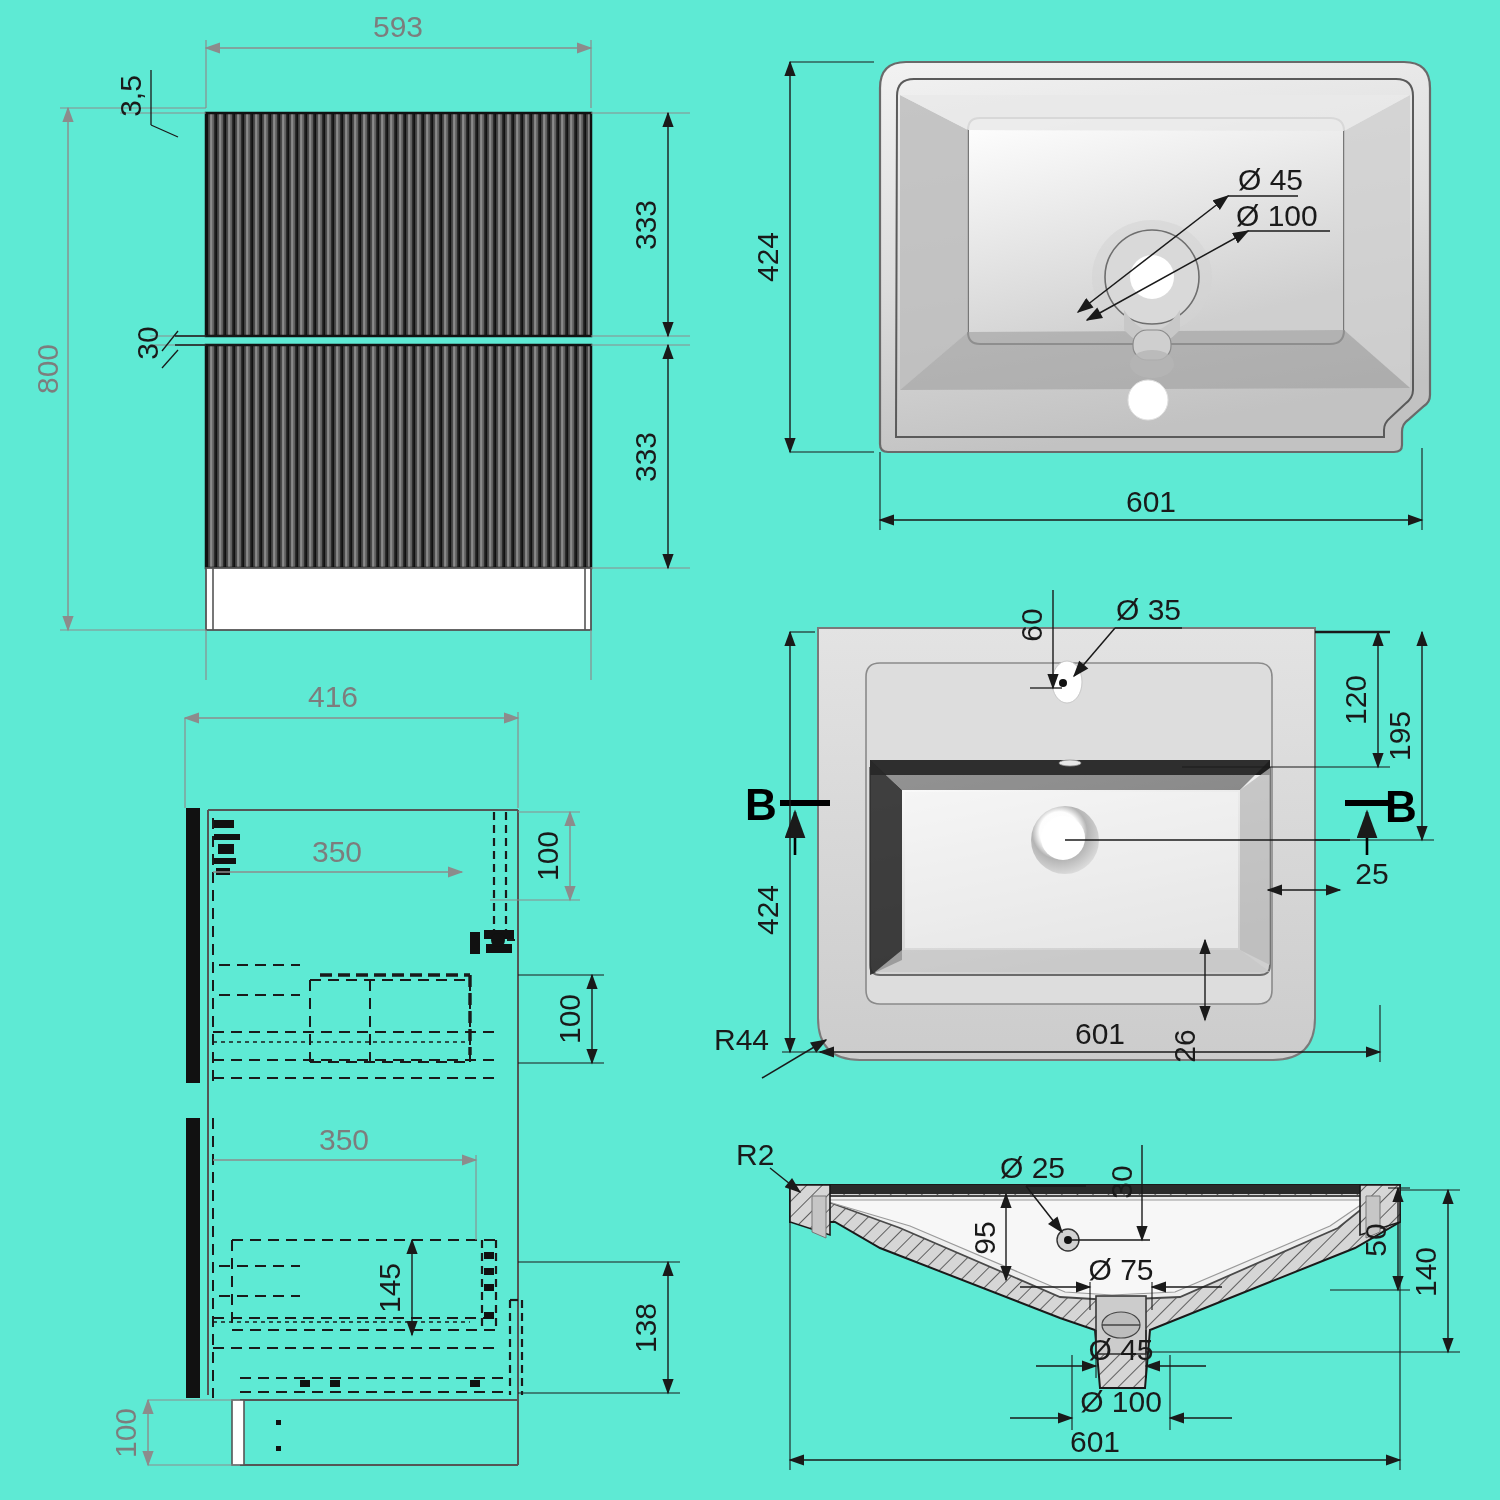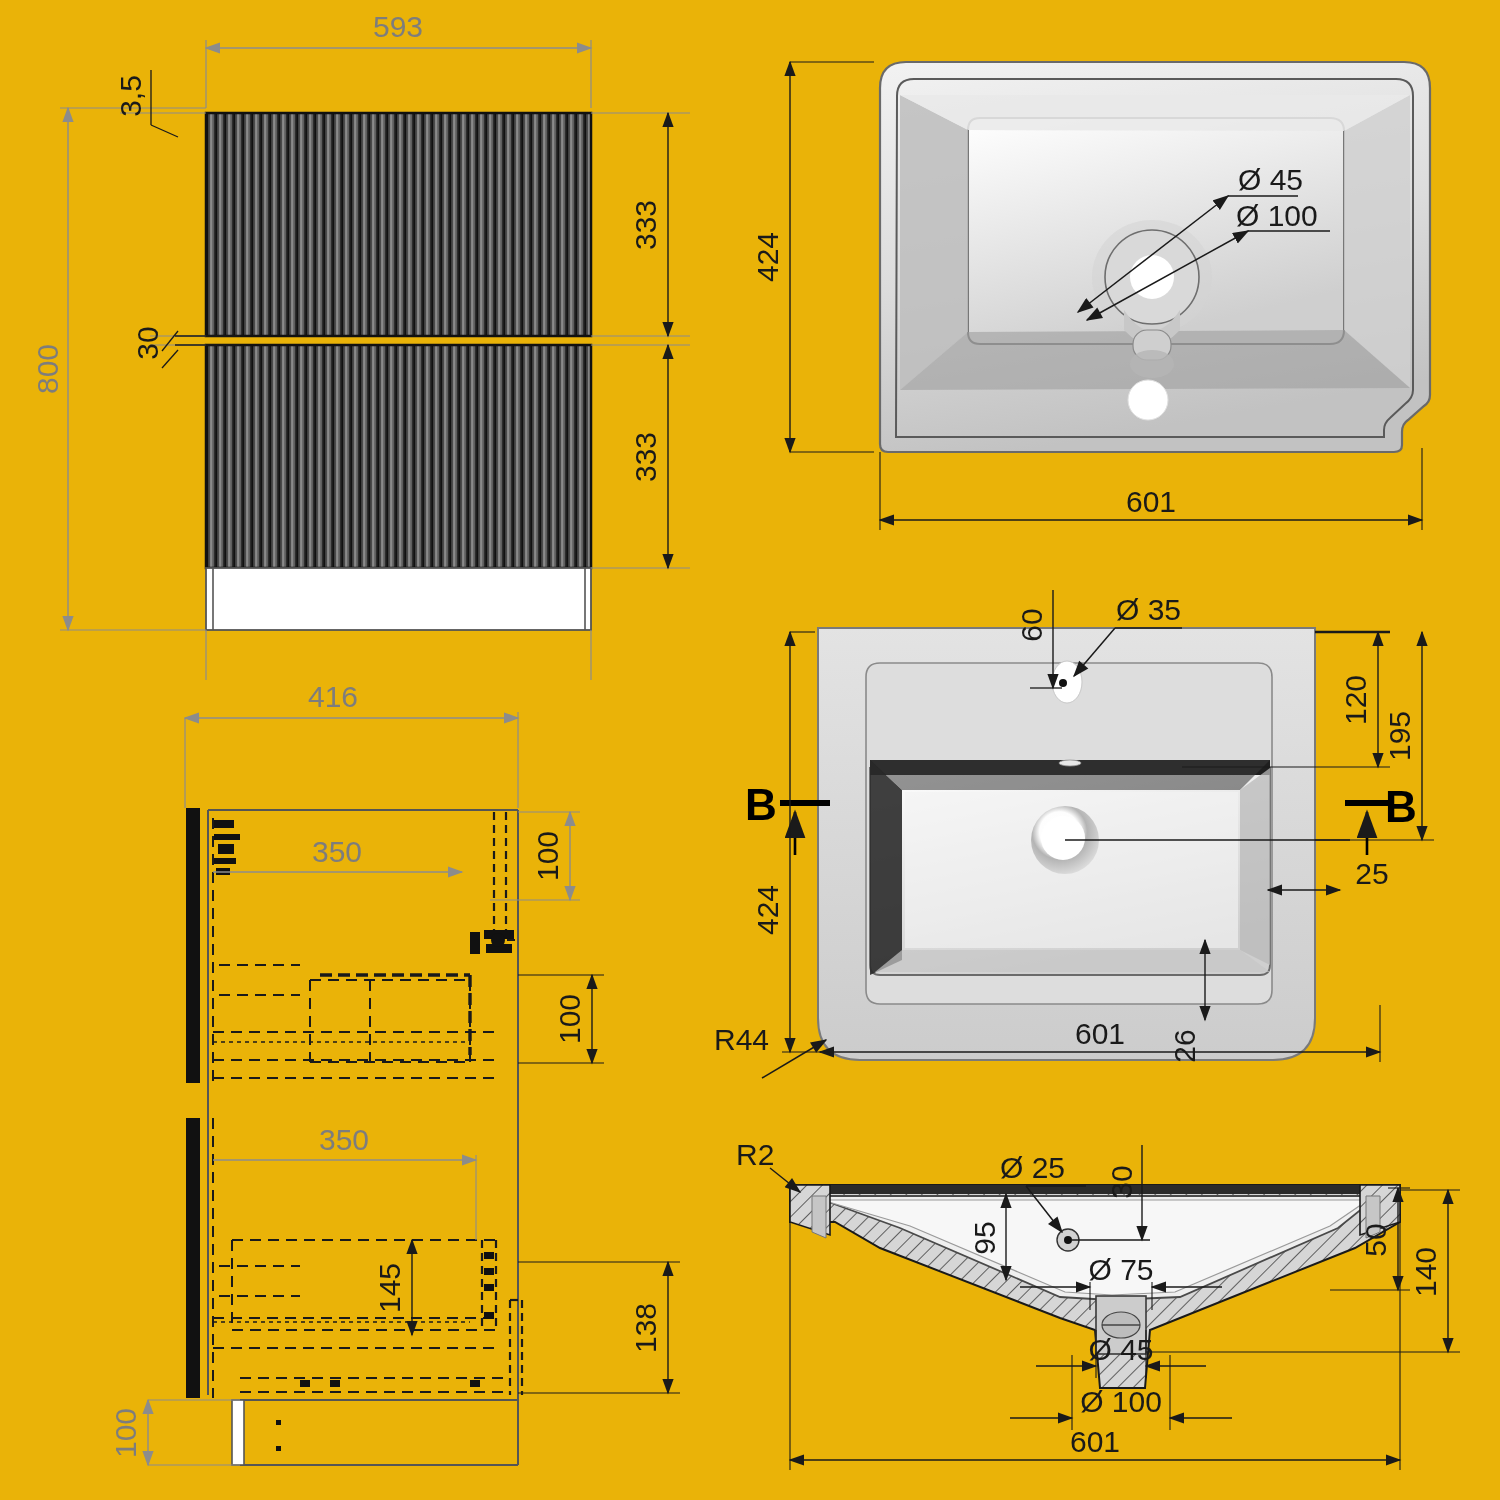--- a/index.html
+++ b/index.html
@@ -1,17 +1,17 @@
 <!DOCTYPE html>
 <html><head>
 <meta charset="utf-8">
 <style>
   html,body{margin:0;padding:0;background:#ffffff;}
   body{width:1500px;height:1500px;font-family:"Liberation Sans",sans-serif;}
-  #sheet{position:relative;width:1500px;height:1500px;overflow:hidden;background:#eab308;}
+  #sheet{position:relative;width:1500px;height:1500px;overflow:hidden;background:#5eead4;}
   svg{display:block;}
   .dimtxt{font-family:"Liberation Sans",sans-serif;font-size:30px;fill:#7d7d7d;}
   .dimtxt-d{font-family:"Liberation Sans",sans-serif;font-size:30px;fill:#1a1a1a;}
   .bigB{font-family:"Liberation Sans",sans-serif;font-size:44px;font-weight:bold;fill:#000;}
 </style>
 </head>
 <body>
 
 <div id="sheet">
 

